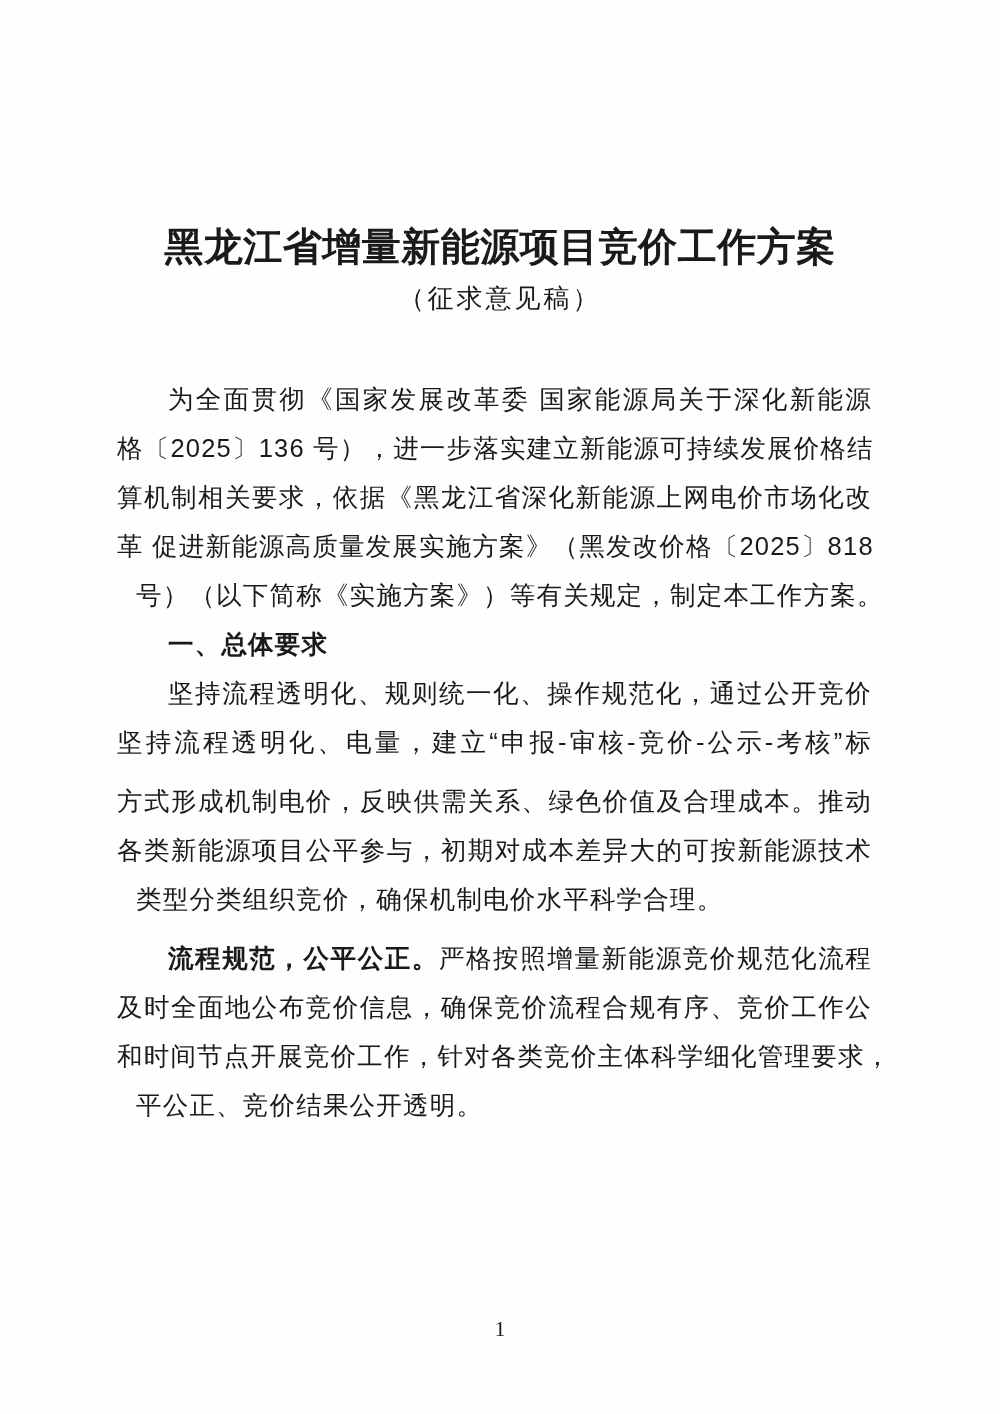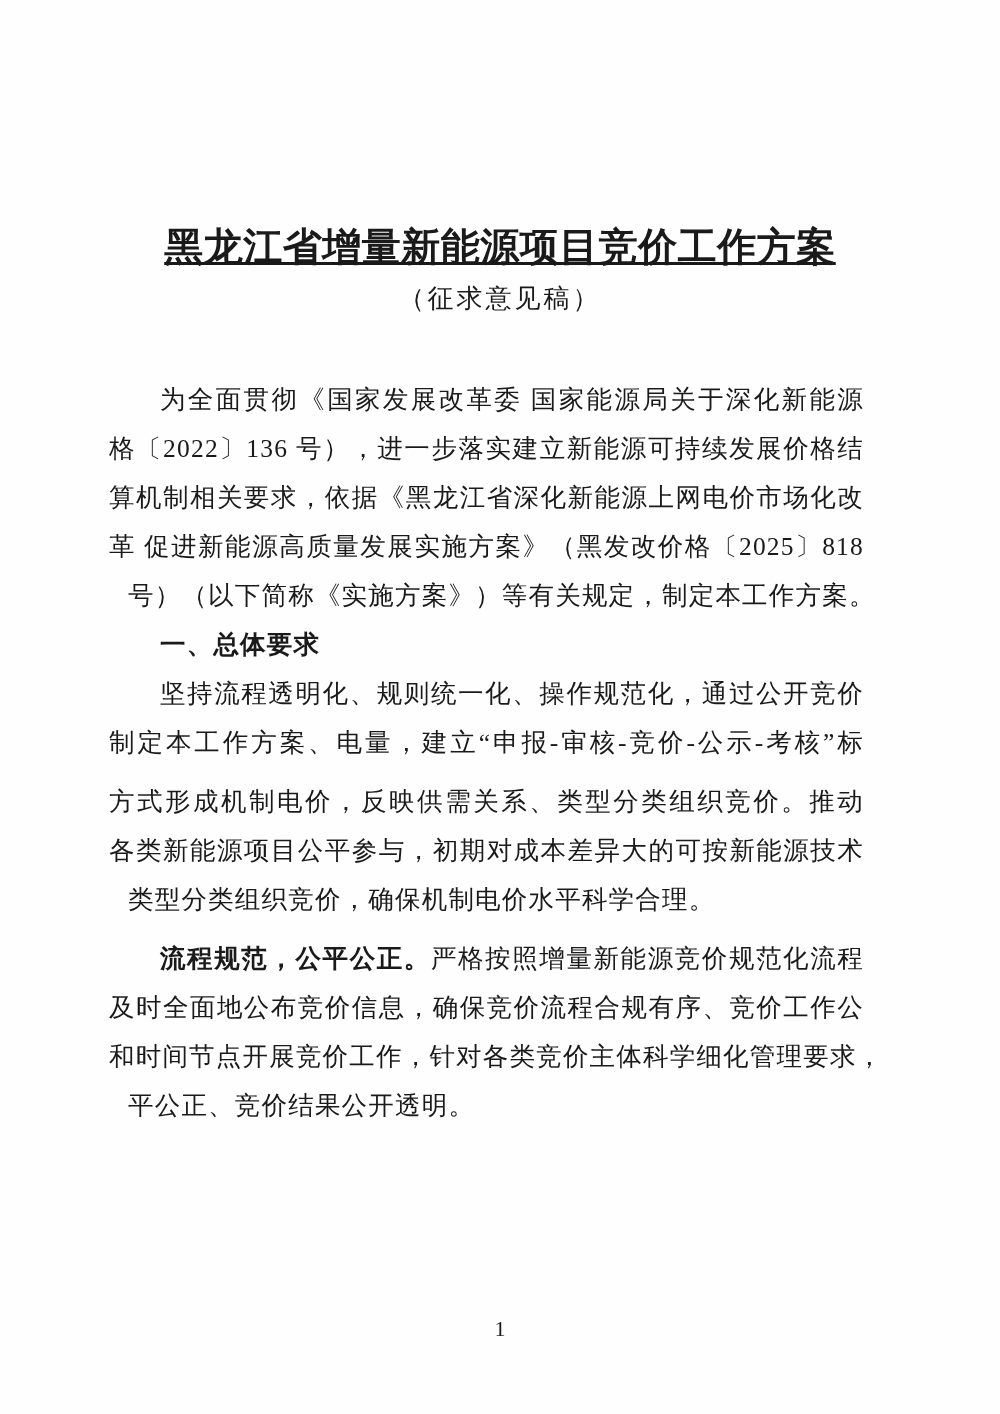--- a/index.html
+++ b/index.html
@@ -25,40 +25,39 @@
     .title {
       position: absolute;
       left: 0; right: 0;
       top: 218px;
       text-align: center;
       font-size: 39px;
       font-weight: bold;
       letter-spacing: 0.5px;
       line-height: 56px;
       font-family: "DejaVu Serif", "Liberation Serif", serif;
-      text-decoration: underline;
     }
     .subtitle {
       position: absolute;
       left: 0; right: 0;
       top: 280px;
       text-align: center;
       font-size: 26px;
       line-height: 36px;
       letter-spacing: 3px;
       font-family: "DejaVu Serif", "Liberation Serif", serif;
     }
     .body {
       position: absolute;
-      left: 109px;
+      left: 117px;
       width: 755px;
       top: 375px;
       font-size: 25.5px;
       line-height: 49px;
-      font-family: Liberation Serif, serif;
+      font-family: Liberation Sans, sans-serif;
       letter-spacing: 1.2px;
     }
     .line {
       display: block;
       white-space: nowrap;
       text-align: justify;
       text-align-last: justify;
       height: 49px;
     }
     .line.last {
@@ -97,37 +96,37 @@
 
 <div class="page">
 
   <div class="title">黑龙江省增量新能源项目竞价工作方案</div>
   <div class="subtitle">（征求意见稿）</div>
 
   <div class="body">
 
     <div>
       <span class="line indent">为全面贯彻《国家发展改革委 国家能源局关于深化新能源</span>
-      <span class="line">格〔2022〕136 号），进一步落实建立新能源可持续发展价格结</span>
+      <span class="line">格〔2025〕136 号），进一步落实建立新能源可持续发展价格结</span>
       <span class="line">算机制相关要求，依据《黑龙江省深化新能源上网电价市场化改</span>
       <span class="line">革 促进新能源高质量发展实施方案》（黑发改价格〔2025〕818</span>
       <span class="line last">号）（以下简称《实施方案》）等有关规定，制定本工作方案。</span>
     </div>
 
     <span class="heading">一、总体要求</span>
 
     <div>
       <span class="line indent">坚持流程透明化、规则统一化、操作规范化，通过公开竞价</span>
-      <span class="line">制定本工作方案、电量，建立“申报-审核-竞价-公示-考核”标</span>
+      <span class="line">坚持流程透明化、电量，建立“申报-审核-竞价-公示-考核”标</span>
     </div>
 
     <span class="gap"></span>
 
     <div>
-      <span class="line">方式形成机制电价，反映供需关系、类型分类组织竞价。推动</span>
+      <span class="line">方式形成机制电价，反映供需关系、绿色价值及合理成本。推动</span>
       <span class="line">各类新能源项目公平参与，初期对成本差异大的可按新能源技术</span>
       <span class="line last">类型分类组织竞价，确保机制电价水平科学合理。</span>
     </div>
 
     <span class="gap"></span>
 
     <div>
       <span class="line indent"><b class="lead">流程规范，公平公正。</b><span>严格按照增量新能源竞价规范化流程</span></span>
       <span class="line">及时全面地公布竞价信息，确保竞价流程合规有序、竞价工作公</span>
       <span class="line">和时间节点开展竞价工作，针对各类竞价主体科学细化管理要求，</span>

